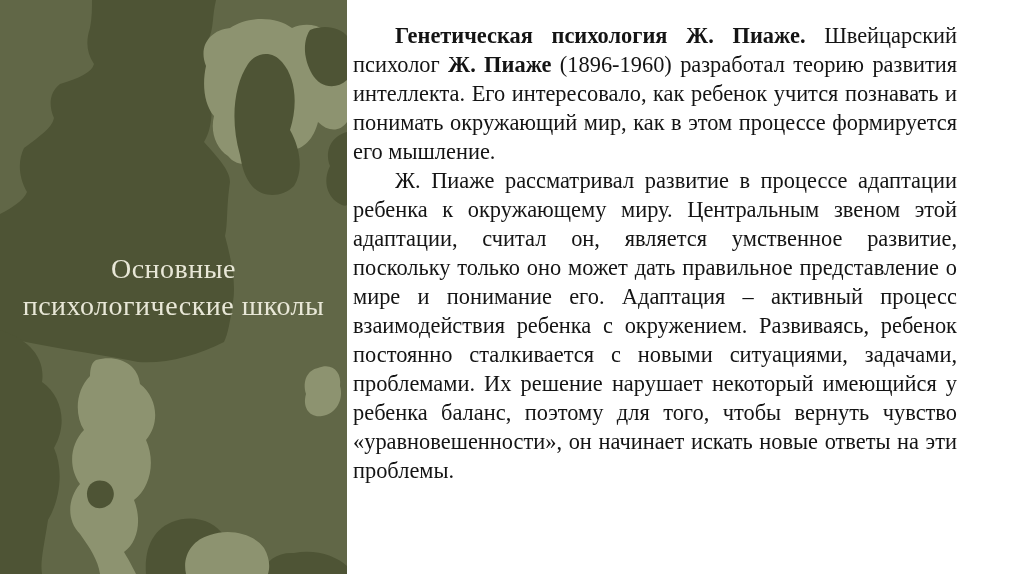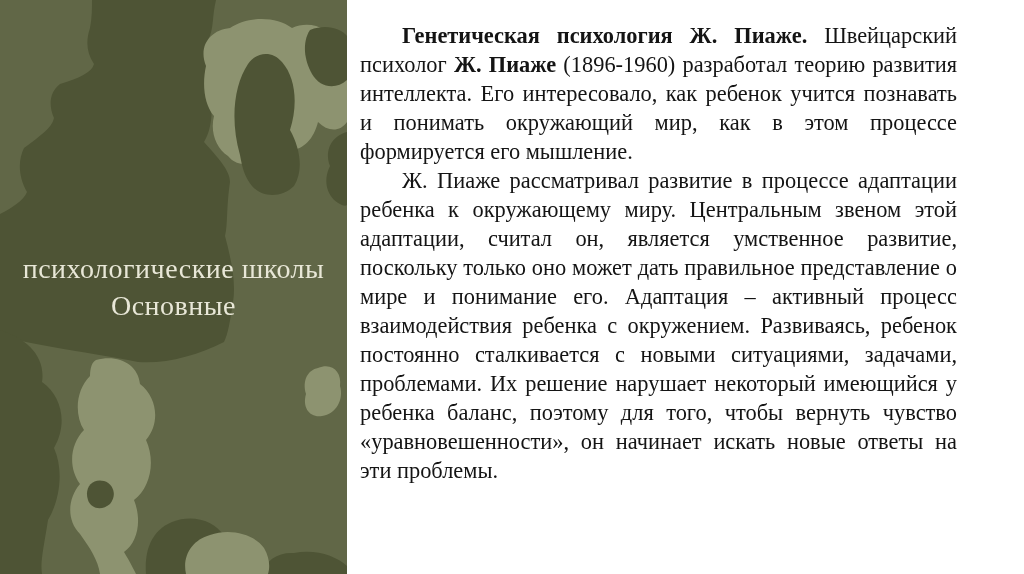--- a/index.html
+++ b/index.html
@@ -47,21 +47,21 @@
     line-height: 37px;
     letter-spacing: 0.5px;
     color: var(--title-color, #e8e7d7);
   }
   .slide-title .title-line { display: block; white-space: nowrap; }
 
   
   .content {
     flex: 1 1 auto;
     box-sizing: border-box;
-    padding: 21px 67px 0 13px;
+    padding: 21px 67px 0 6px;
     background: var(--content-bg, #ffffff);
   }
   .text-block {
     color: var(--body-color, #141414);
     font-size: 22.4px;
     line-height: 29px;
     text-align: justify;
   }
   .text-block p.para {
     margin: 0;
@@ -172,22 +172,22 @@
         C 270,558 270,568 268,574 Z"></path>
 
       <path class="light" d="M 318,368
         C 332,362 342,372 340,386
         C 344,400 336,414 322,416
         C 310,418 302,408 306,394
         C 302,380 308,370 318,368 Z"></path>
     </svg>
 
     <h1 class="slide-title">
+      <span class="title-line">Основные</span>
       <span class="title-line">психологические школы</span>
-      <span class="title-line">Основные</span>
     </h1>
   </aside>
 
   <main class="content">
     <div class="text-block" id="text-block">
         <p class="para"><span class="seg-bold">Генетическая психология Ж. Пиаже. </span><span class="seg">Швейцарский психолог </span><span class="seg-bold">Ж. Пиаже</span><span class="seg"> (1896-1960) разработал теорию развития интеллекта. Его интересовало, как ребенок учится познавать и понимать окружающий мир, как в этом процессе формируется его мышление.</span></p>
         <p class="para"><span class="seg">Ж. Пиаже рассматривал развитие в процессе адаптации ребенка к окружающему миру. Центральным звеном этой адаптации, считал он, является умственное развитие, поскольку только оно может дать правильное представление о мире и понимание его. Адаптация – активный процесс взаимодействия ребенка с окружением. Развиваясь, ребенок постоянно сталкивается с новыми ситуациями, задачами, проблемами. Их решение нарушает некоторый име­ющийся у ребенка баланс, поэтому для того, чтобы вер­нуть чувство «уравновешенности», он начинает искать новые ответы на эти проблемы.</span></p>
       </div>
   </main>
 

